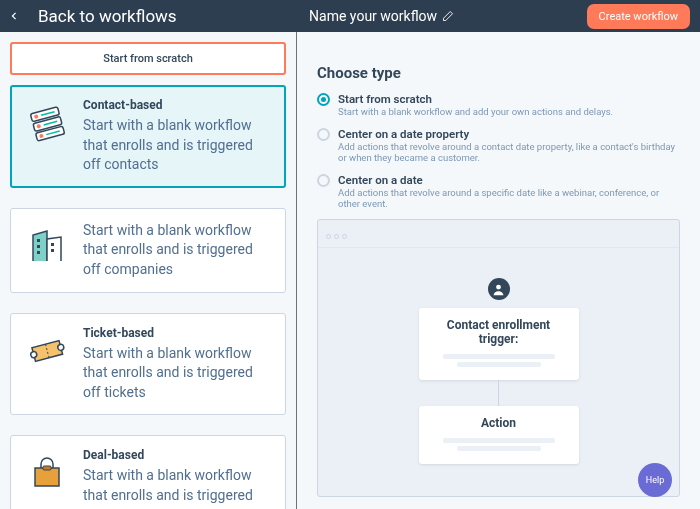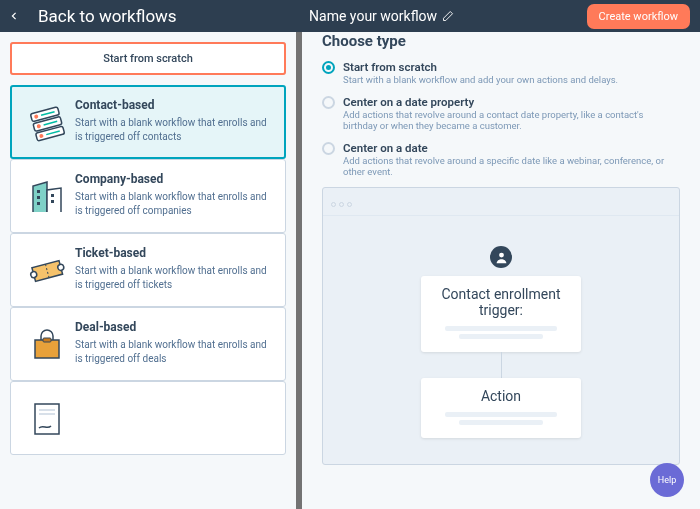--- a/index.html
+++ b/index.html
@@ -6,44 +6,44 @@
 body{width:700px;height:509px;background:#f5f8fa;overflow:hidden;position:relative}
 .topbar{height:32px;background:#2d3e50;display:flex;align-items:center;padding:0 10px;color:#fff}
 .back{display:flex;align-items:center;gap:20px;font-size:17px;cursor:pointer}
 .center-title{flex:1;text-align:center;font-size:14px;display:flex;align-items:center;justify-content:center;gap:5px}
 .create-btn{background:#ff7a59;color:#fff;border:none;padding:6px 12px;font-size:11px;border-radius:7px;cursor:pointer}
 .main{display:flex;height:calc(100% - 32px)}
 .left{width:296px;padding:10px 10px 0 10px;overflow:hidden}
 .tabs{display:flex;background:#fff;border:1px solid #cbd6e2;border-radius:3px;margin-bottom:10px}
 .tab{flex:1;text-align:center;padding:8px;font-size:11px;color:#516f90;cursor:pointer}
 .tab.active{border:2px solid #ff7a59;border-radius:3px;margin:-1px;color:#33475b;font-weight:500}
-.card{background:#fff;border:1px solid #cbd6e2;border-radius:3px;padding:12px;display:flex;gap:4px;margin-bottom:0;cursor:pointer}
+.card{background:#fff;border:1px solid #cbd6e2;border-radius:3px;padding:12px;display:flex;gap:12px;margin-bottom:20px;cursor:pointer}
 .card.selected{background:#e5f5f8;border:2px solid #00a4bd;padding:11px}
 .card-icon{width:48px;height:48px;flex-shrink:0;display:flex;align-items:center;justify-content:center}
 .card-body h4{font-size:12px;color:#33475b;font-weight:700;margin-bottom:4px}
-.card-body p{font-size:10px;color:#516f90;line-height:1.4}
-.right{flex:1;border-left:6px solid #737373;padding:0 20px;overflow:auto}
+.card-body p{font-size:14px;color:#516f90;line-height:1.4}
+.right{flex:1;border-left:1px solid #737373;padding:32px 20px;overflow:auto}
 .right h3{font-size:15px;color:#33475b;font-weight:700;margin-bottom:10px}
 .radio-row{display:flex;align-items:flex-start;gap:8px;margin-bottom:10px}
 .radio{width:13px;height:13px;border:2px solid #cbd6e2;border-radius:50%;margin-top:1px;flex-shrink:0;cursor:pointer;position:relative}
 .radio.checked{border-color:#00a4bd}
 .radio.checked::after{content:"";position:absolute;width:5px;height:5px;background:#00a4bd;border-radius:50%;top:2px;left:2px}
 .radio-body h5{font-size:11.5px;color:#33475b;font-weight:600}
 .radio-body p{font-size:9.5px;color:#7c98b6;margin-top:0}
 .preview-wrap{border:1px solid #cbd6e2;border-radius:3px;background:#eaf0f6;margin-top:8px}
 .preview-dots{padding:4px 8px;border-bottom:1px solid #dfe8f1}
 .preview-dots span{display:inline-block;width:5px;height:5px;border:1px solid #cbd6e2;border-radius:50%;margin-right:3px}
 .preview-body{height:248px;display:flex;flex-direction:column;align-items:center;padding-top:30px}
 .avatar{width:22px;height:22px;background:#33475b;border-radius:50%;display:flex;align-items:center;justify-content:center;margin-bottom:8px}
 .avatar svg{width:13px;height:13px;fill:#fff}
 .flow-box{width:160px;background:#fff;border-radius:3px;box-shadow:0 1px 3px rgba(0,0,0,0.1);padding:10px;text-align:center}
-.flow-box .t{font-size:14px;color:#33475b;font-weight:400;margin-bottom:8px}
+.flow-box .t{font-size:12px;color:#33475b;font-weight:700;margin-bottom:8px}
 .bar{height:5px;background:#eaf0f6;border-radius:2px;margin:3px auto}
 .line{width:1px;height:26px;background:#cbd6e2}
-.help{position:absolute;bottom:12px;right:16px;width:34px;height:34px;background:#6b6bd6;border-radius:50%;display:flex;align-items:center;justify-content:center;color:#fff;font-size:9px;cursor:pointer}
+.help{position:absolute;bottom:12px;right:28px;width:34px;height:34px;background:#6b6bd6;border-radius:50%;display:flex;align-items:center;justify-content:center;color:#fff;font-size:9px;cursor:pointer}
 </style>
 </head>
 <body>
 
 <div class="topbar">
   <div class="back">
     <svg width="8" height="8" viewBox="0 0 10 10">
         <path d="M7 1L3 5l4 4" stroke="#fff" stroke-width="1.5" fill="none"></path>
       </svg>
     <span>Back to workflows</span>
@@ -91,21 +91,20 @@
             <path d="M10 40V14l14-4v30" fill="#7fd1c7" stroke="#33475b" stroke-width="1.5"></path>
             <path d="M24 40V18l14-2v24" fill="#fff" stroke="#33475b" stroke-width="1.5"></path>
             <rect x="14" y="18" width="3" height="3" fill="#33475b"></rect>
             <rect x="14" y="24" width="3" height="3" fill="#33475b"></rect>
             <rect x="14" y="30" width="3" height="3" fill="#33475b"></rect>
             <rect x="28" y="22" width="3" height="3" fill="#33475b"></rect>
             <rect x="28" y="28" width="3" height="3" fill="#33475b"></rect>
           </svg>
       </div>
       <div class="card-body">
-        <h4>Company-based</h4>
         <p>Start with a blank workflow that enrolls and is triggered off companies</p>
       </div>
     </div>
 
     <div class="card">
       <div class="card-icon">
         <svg viewBox="0 0 48 48" width="48" height="48">
             <g transform="rotate(-15 24 24)">
               <path d="M10 18h28v14H10z" fill="#f5c26b" stroke="#33475b" stroke-width="1.5"></path>
               <circle cx="10" cy="25" r="3" fill="#fff" stroke="#33475b" stroke-width="1.5"></circle>

